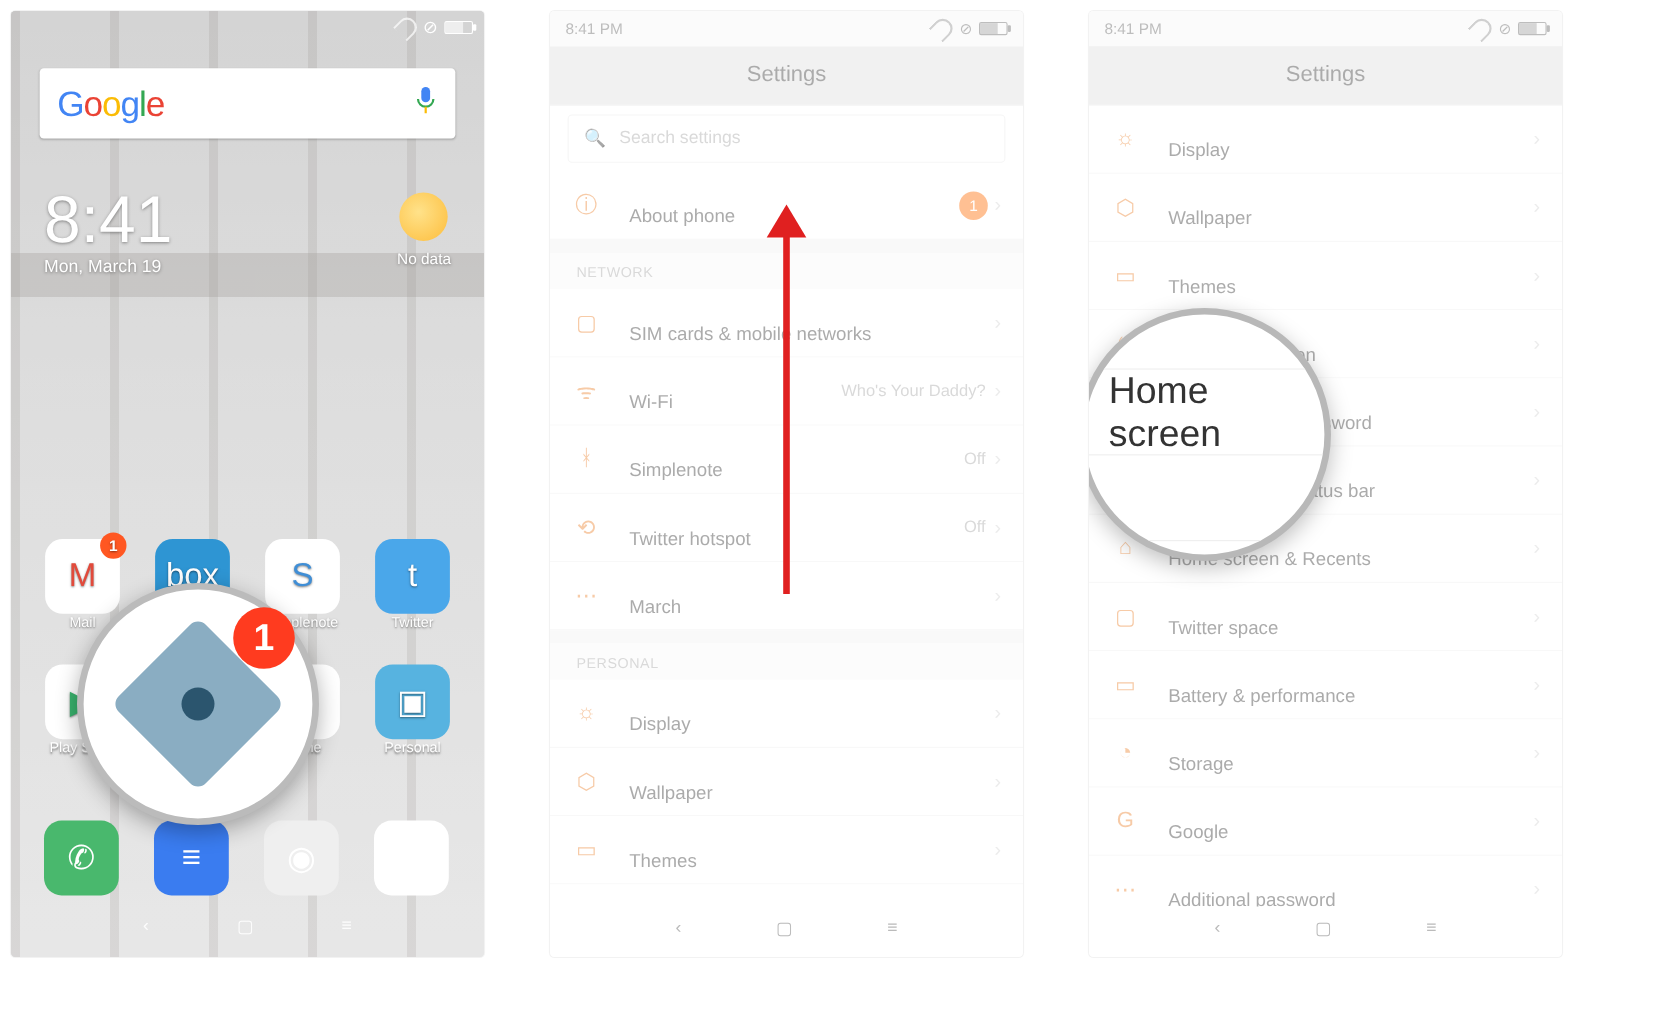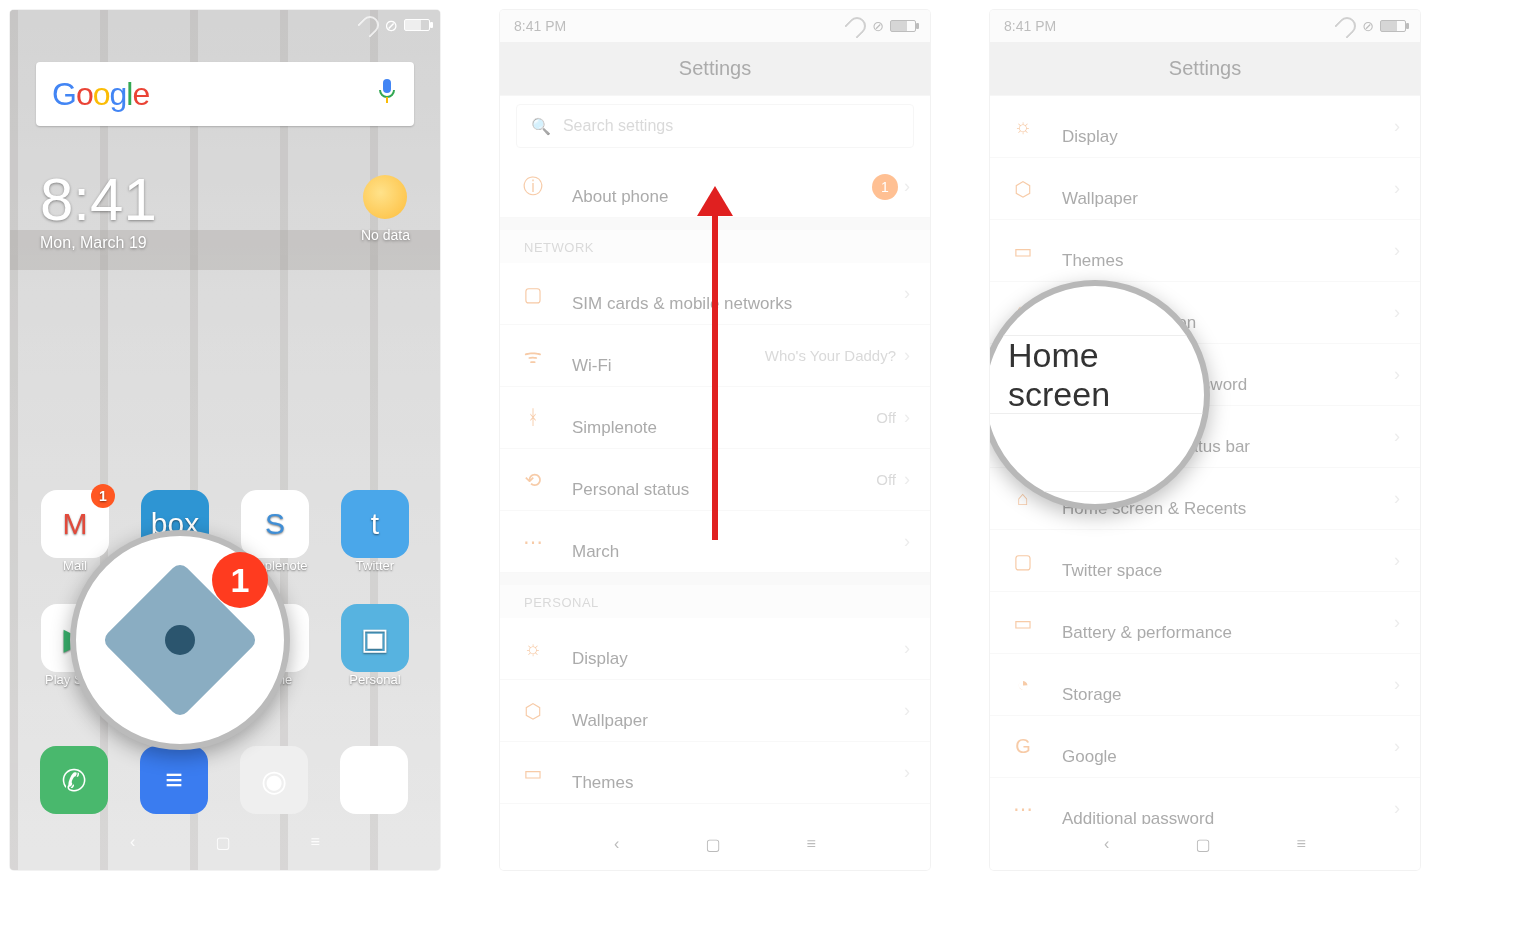--- a/index.html
+++ b/index.html
@@ -269,21 +269,21 @@
           <span class="chev">›</span>
         </div>
         <div class="settings-row">
           <span class="ricon">ᚼ</span>
           <span class="rlabel">Simplenote</span>
           <span class="rvalue">Off</span>
           <span class="chev">›</span>
         </div>
         <div class="settings-row">
           <span class="ricon">⟲</span>
-          <span class="rlabel">Personal status</span>
+          <span class="rlabel">Twitter hotspot</span>
           <span class="rvalue">Off</span>
           <span class="chev">›</span>
         </div>
         <div class="settings-row">
           <span class="ricon">⋯</span>
           <span class="rlabel">March</span>
           <span class="chev">›</span>
         </div>
       </div>
 

